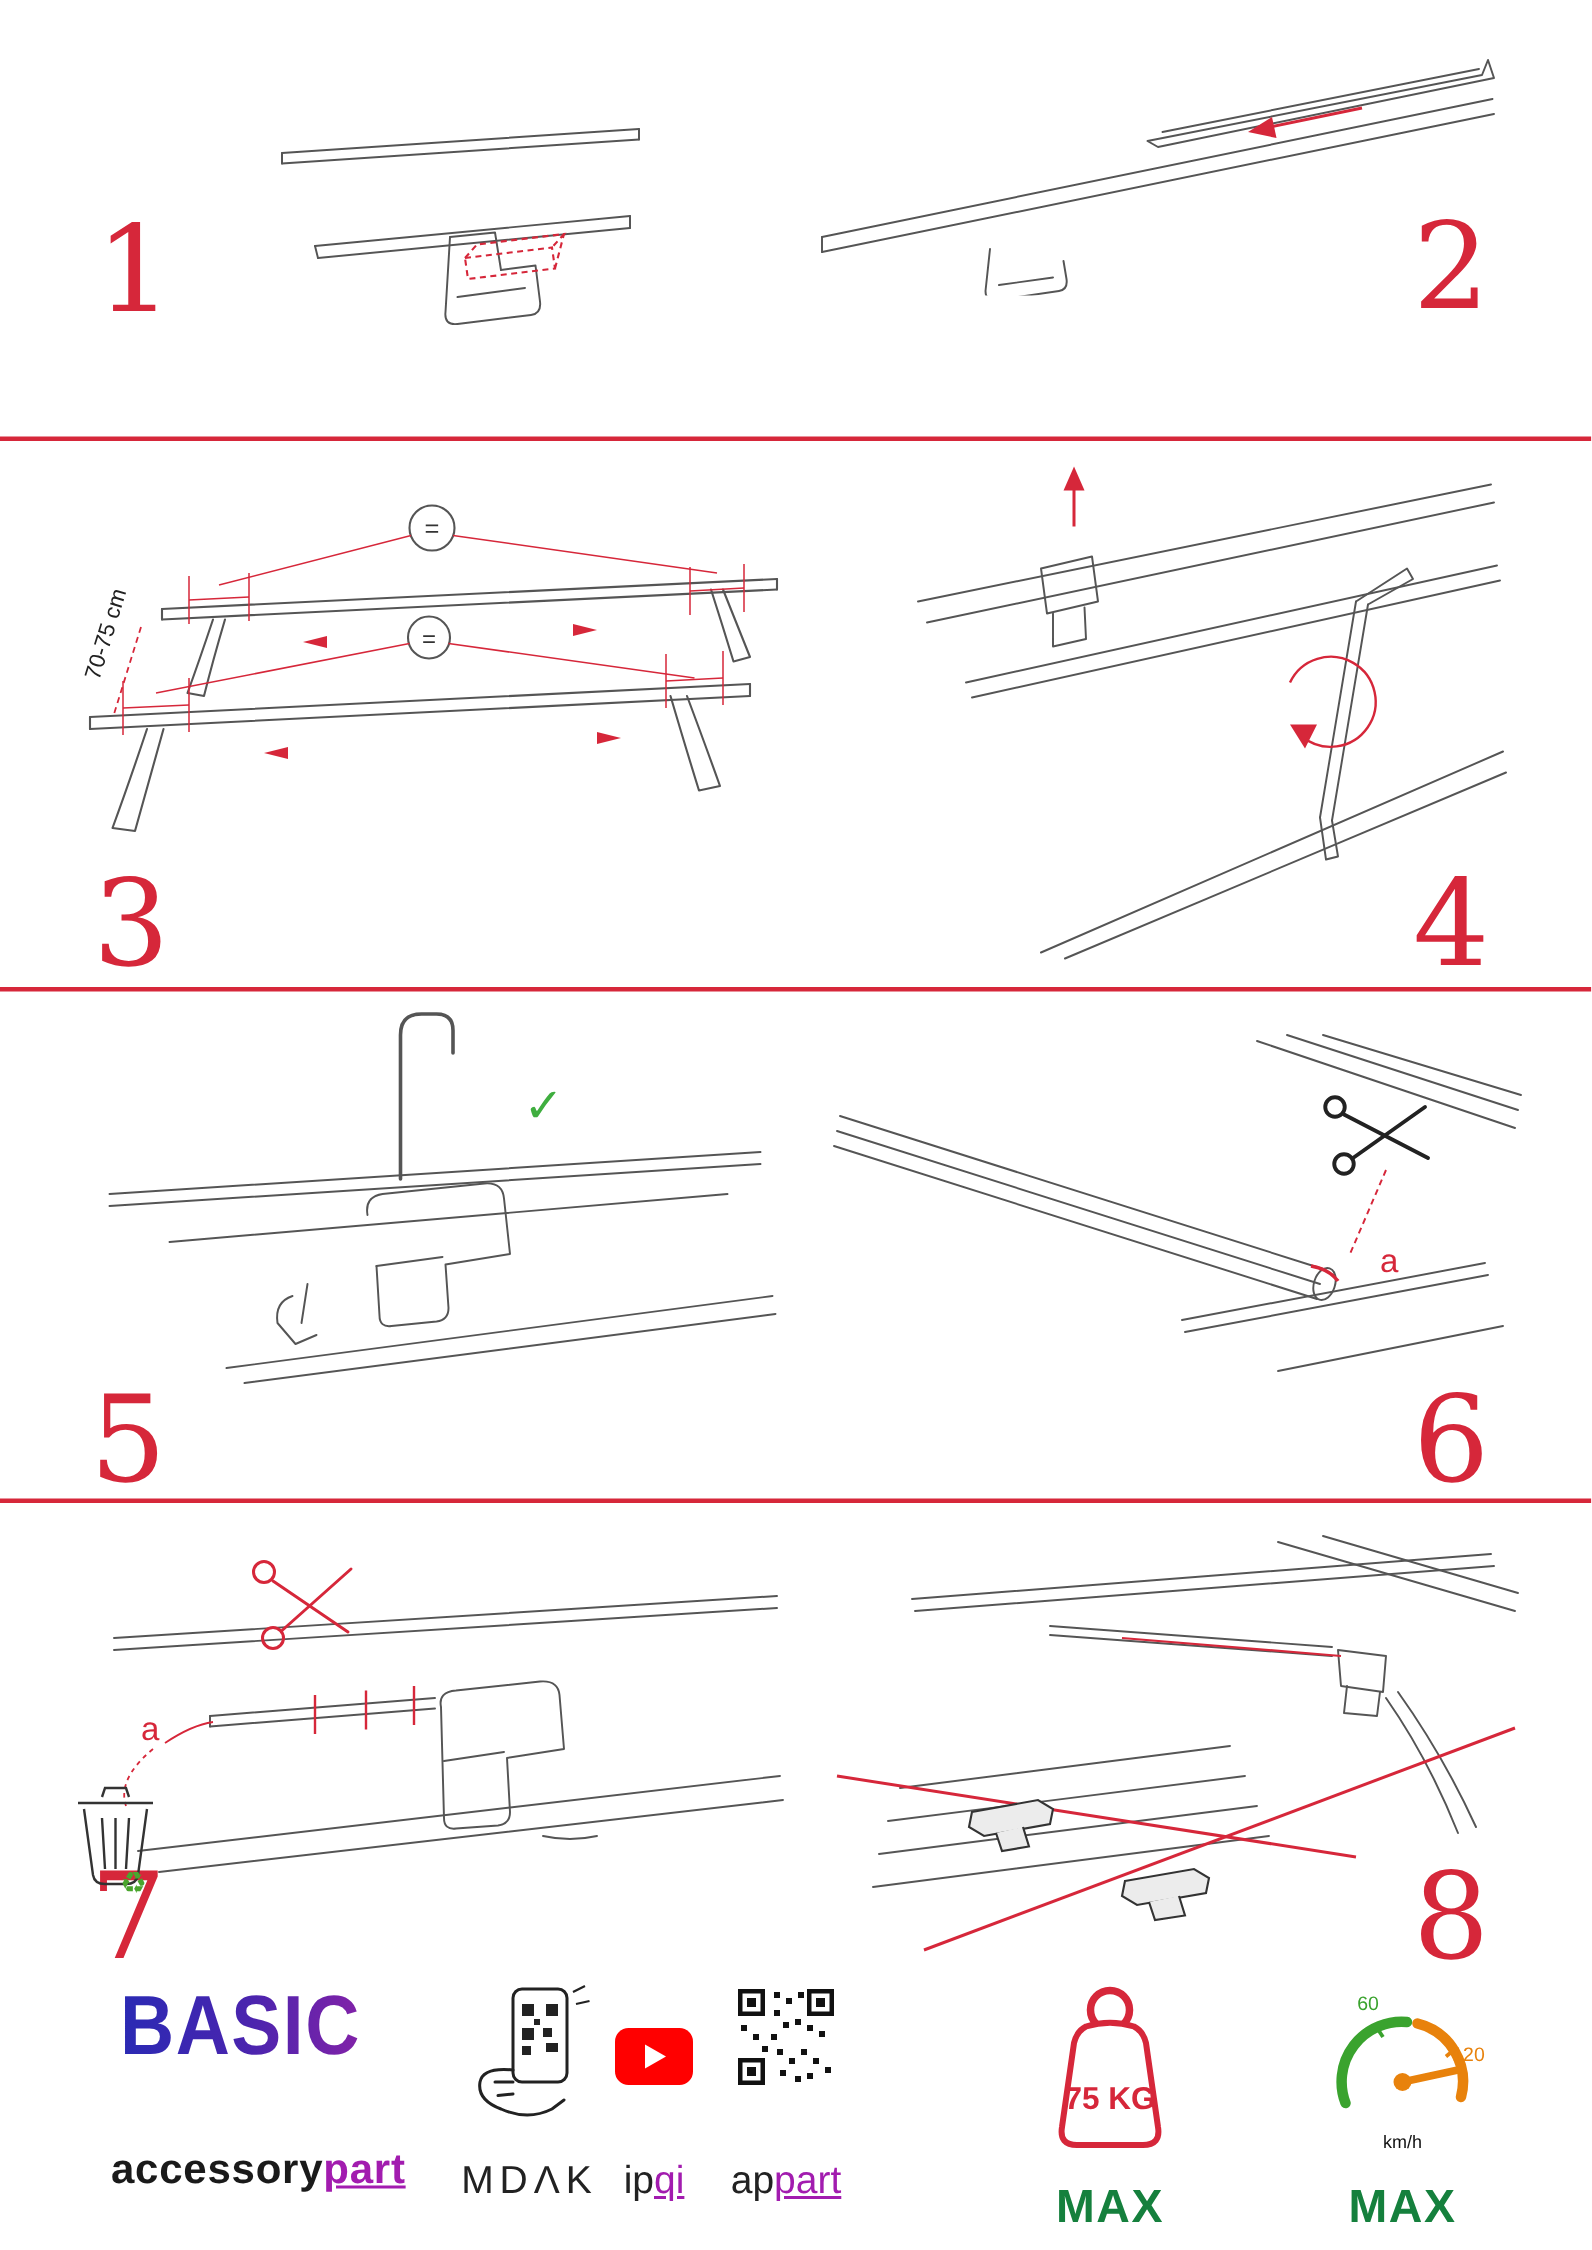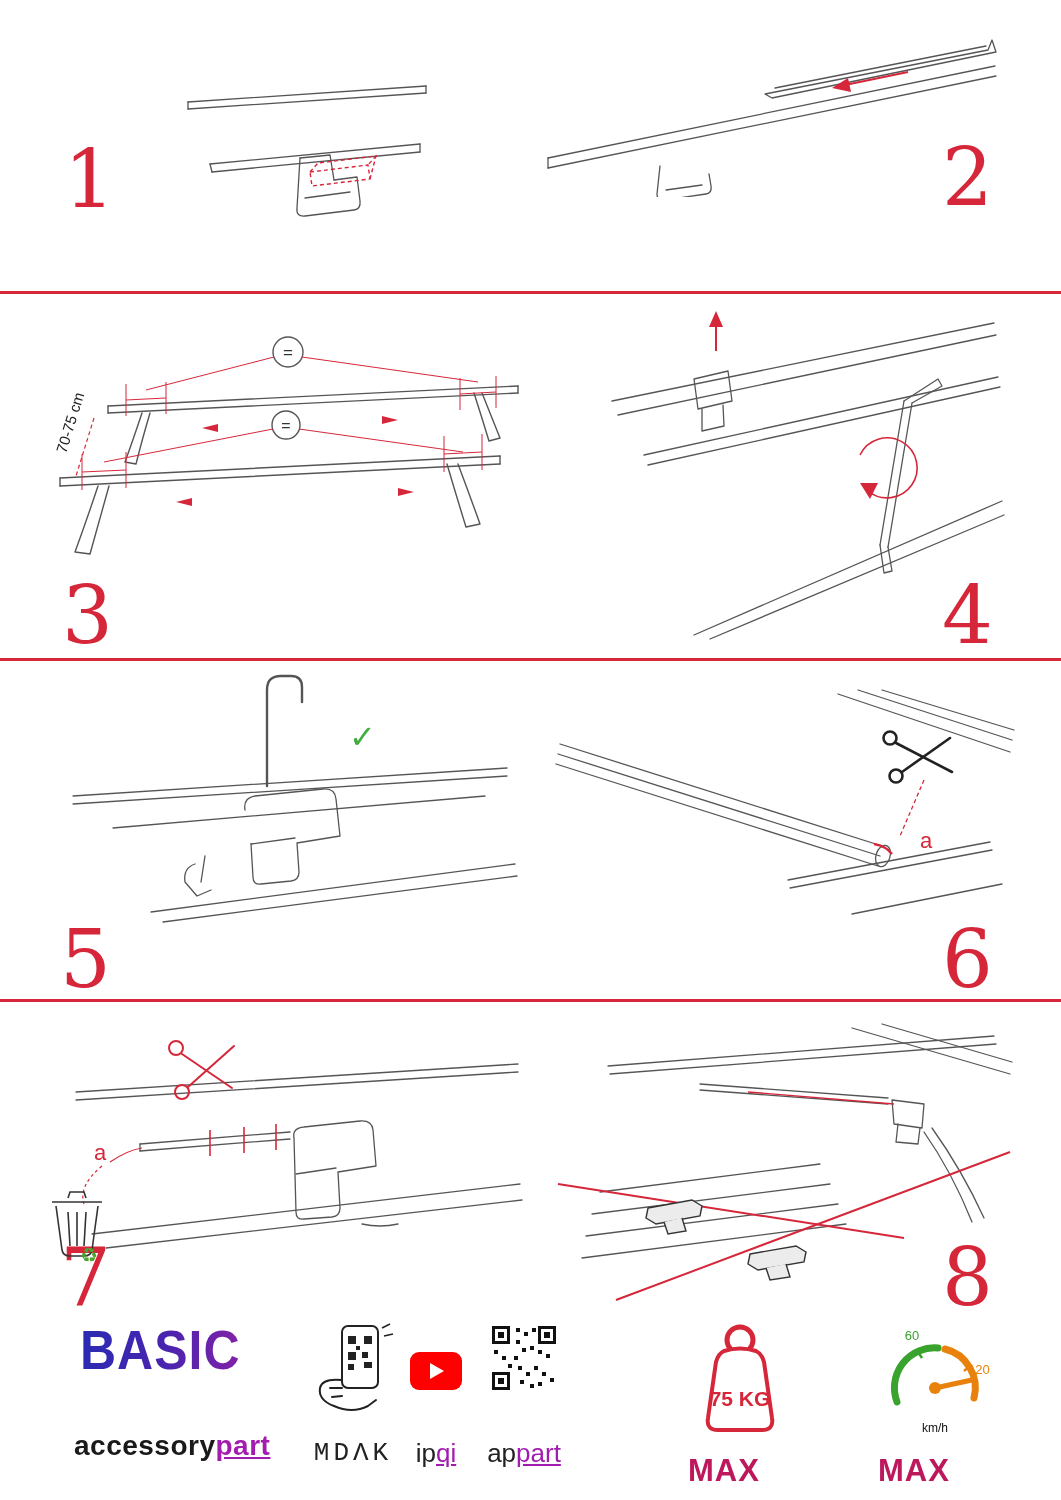--- a/index.html
+++ b/index.html
@@ -15,24 +15,24 @@
   .brand {
     position:absolute; left:80px; top:1322px;
     font-size:50px; font-weight:bold; letter-spacing:1px; line-height:1;
     background:linear-gradient(90deg,#2a2ab4 0%,#4b24ae 55%,#8222a8 100%);
     -webkit-background-clip:text; background-clip:text; color:transparent;
     transform:scaleY(1.12); transform-origin:left top;
   }
   .brand-sub { position:absolute; left:74px; top:1430px; font-size:28px; font-weight:bold; color:#1a1a1a; letter-spacing:0.5px; }
   .red { color:#a21caf;text-decoration:underline; }
   .logo-word { position:absolute; top:1438px; font-size:26px; font-weight:500; color:#222; text-align:center; }
-  .mdak { left:298px; width:110px; letter-spacing:4px;font-family:Liberation Mono, monospace; }
+  .mdak { left:298px; width:110px; letter-spacing:4px; }
   .ipqi { left:404px; width:64px; }
   .apline { left:478px; width:92px; }
-  .max-label { position:absolute; top:1453px; font-size:31px; font-weight:600; color:#be185d; text-align:left; letter-spacing:1px; }
+  .max-label { position:absolute; top:1453px; font-size:31px; font-weight:600; color:#15803d; text-align:center; letter-spacing:1px; }
 </style>
 </head>
 <body>
 
 <div class="page">
 
   <div class="divider" style="top:291px"></div>
   <div class="divider" style="top:658px"></div>
   <div class="divider" style="top:999px"></div>
 

